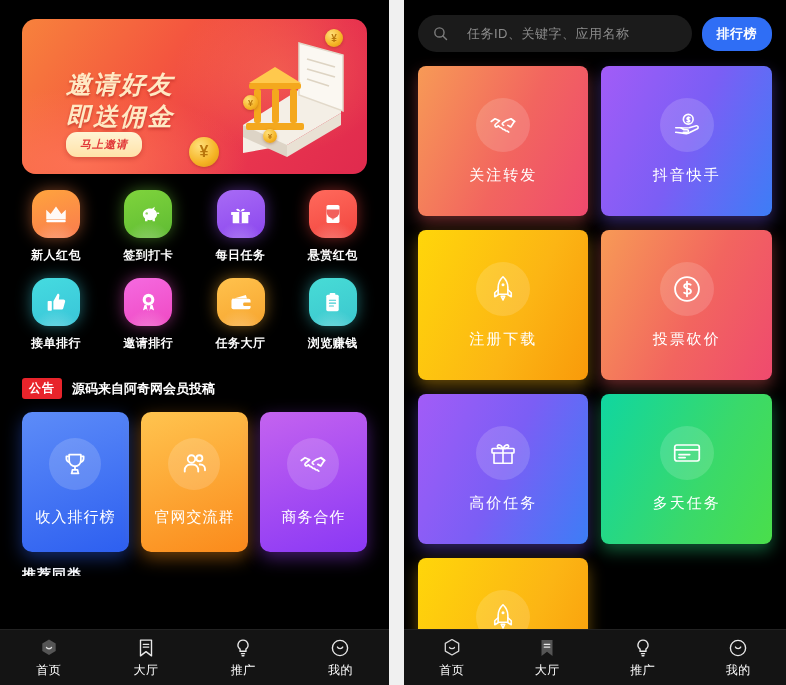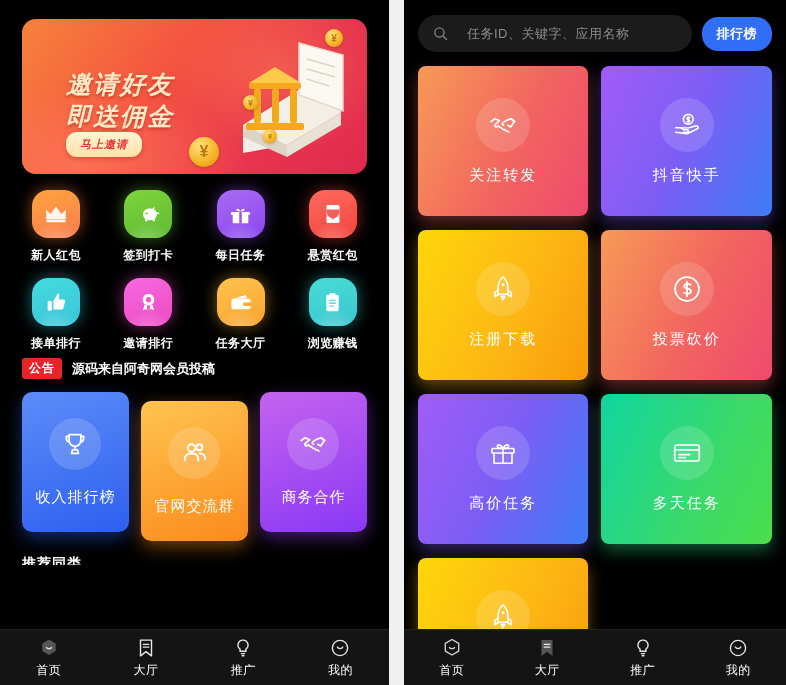--- a/index.html
+++ b/index.html
@@ -92,36 +92,36 @@
   .ib-green  { background: linear-gradient(160deg,#7fd43c,#5fbb33); box-shadow: 0 0 16px rgba(110,200,55,.5); }
   .ib-purple { background: linear-gradient(160deg,#a86bf5,#8b46ee); box-shadow: 0 0 16px rgba(150,80,240,.5); }
   .ib-red    { background: linear-gradient(160deg,#ff6a5c,#f2453f); box-shadow: 0 0 16px rgba(245,70,65,.5); }
   .ib-cyan   { background: linear-gradient(160deg,#45dbe0,#39c5d8); box-shadow: 0 0 16px rgba(60,205,220,.5); }
   .ib-pink   { background: linear-gradient(160deg,#f56ae0,#ef49c3); box-shadow: 0 0 16px rgba(240,80,200,.5); }
   .ib-amber  { background: linear-gradient(160deg,#ffc24d,#f7a52f); box-shadow: 0 0 16px rgba(250,175,50,.5); }
   .ib-teal   { background: linear-gradient(160deg,#47dcd6,#3cc7cf); box-shadow: 0 0 16px rgba(60,205,210,.5); }
   .icon-label { margin-top: 9px; font-size: 12px; color: #fff; font-weight: bold; letter-spacing: .5px; }
 
   
-  .notice { display: flex; align-items: center; margin: 6px 0 0 22px; }
+  .notice { display: flex; align-items: center; margin: 26px 0 0 22px; }
   .notice-badge {
     background: #e8242b; color: #fff; font-size: 12px; font-weight: bold;
     padding: 2px 7px; border-radius: 3px; letter-spacing: 1px;
   }
   .notice-text { margin-left: 10px; color: #fff; font-size: 13px; font-weight: bold; }
 
   
   .cards { display: flex; gap: 12px; margin: 13px 22px 0 22px; }
   .card {
     flex: 1; height: 140px; border-radius: 10px;
     display: flex; flex-direction: column; align-items: center; justify-content: center;
     position: relative;
   }
   .card-blue   { background: linear-gradient(160deg,#5d8cf8,#2d5ff0); box-shadow: 0 6px 18px rgba(45,95,240,.45); }
-  .card-orange { background: linear-gradient(160deg,#ffc44f,#fb8a1b); box-shadow: 0 6px 18px rgba(250,145,25,.45); margin-top: 9px; }
+  .card-orange { background: linear-gradient(160deg,#ffc44f,#fb8a1b); box-shadow: 0 6px 18px rgba(250,145,25,.45); }
   .card-purple { background: linear-gradient(160deg,#c463ef,#8a38f5); box-shadow: 0 6px 18px rgba(150,60,240,.45); align-items: center; }
   .card-ico {
     width: 52px; height: 52px; border-radius: 50%;
     background: rgba(255,255,255,.16);
     display: flex; align-items: center; justify-content: center;
   }
   .card-label { margin-top: 18px; font-size: 15px; color: #fff; letter-spacing: 1px; }
 
   .cut-text {
     margin: 14px 0 0 22px; color: #fff; font-size: 14px; font-weight: bold;

